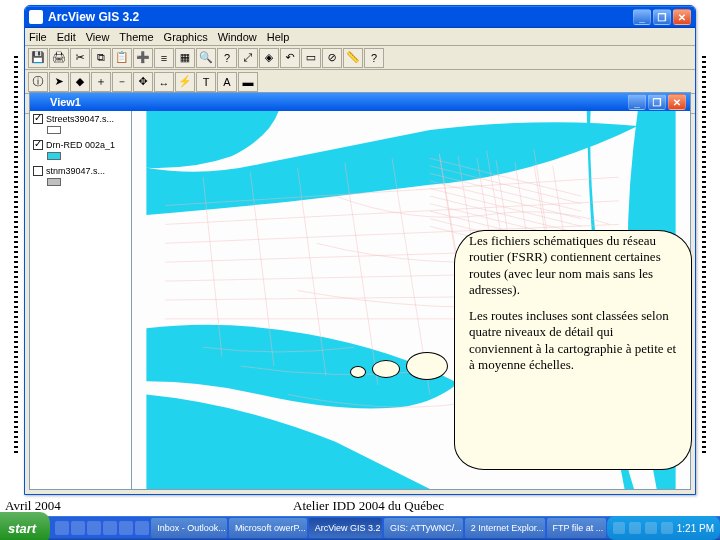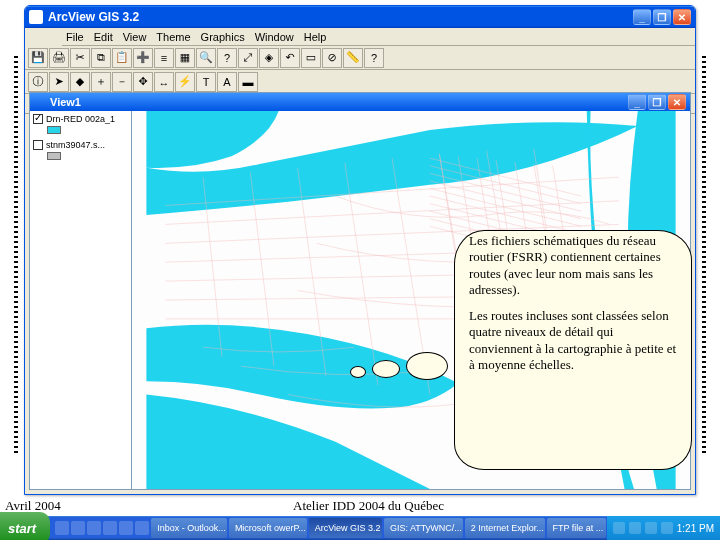--- a/index.html
+++ b/index.html
@@ -7,21 +7,21 @@
   
   .app-window { position: absolute; top: 5px; left: 24px; width: 672px; height: 490px; background: #ece9d8; border: 1px solid #0054e3; border-radius: 6px 6px 0 0; box-shadow: 1px 1px 3px rgba(0,0,0,.3); }
   .titlebar { height: 22px; background: linear-gradient(#3a93ff,#0054e3 6%,#0054e3 90%,#003dba); border-radius: 5px 5px 0 0; display: flex; align-items: center; padding: 0 4px; color: #fff; font-weight: bold; font-size: 12px; }
   .titlebar .app-icon { width: 14px; height: 14px; background: #fff; border-radius: 2px; margin-right: 5px; display:inline-block;}
   .titlebar .title-text { flex: 1; }
   .win-btns { display: flex; gap: 2px; }
   .win-btn { width: 18px; height: 16px; border-radius: 3px; border: 1px solid #fff3; display:flex; align-items:center; justify-content:center; color:#fff; font-weight:bold; font-size:10px;}
   .win-min,.win-max{ background: linear-gradient(#7eb6ff,#2b6fd8);}
   .win-close{ background: linear-gradient(#f7a07a,#e24820);}
   
-  .menubar { height: 18px; background: #ece9d8; display: flex; align-items: center; padding: 0 4px; font-size: 11px; border-bottom:1px solid #aca899;margin-left:37px;}
+  .menubar { height: 18px; background: #ece9d8; display: flex; align-items: center; padding: 0 4px; font-size: 11px; border-bottom:1px solid #aca899;}
   .menubar span { margin-right: 10px; cursor: default; }
   
   .toolbar { height: 24px; background: #ece9d8; display: flex; align-items: center; padding: 1px 3px; gap: 1px; border-bottom:1px solid #aca899;}
   .tool-btn { width: 20px; height: 20px; border: 1px solid #aca899; background: #f0ede0; display:flex; align-items:center; justify-content:center; font-size:11px;}
   
   .statusrow { height: 20px; background: #ece9d8; display:flex; align-items:center; justify-content:flex-end; padding:0 4px; font-size:10px; border-bottom:1px solid #aca899;}
   .statusrow .scale-label{ margin-right:4px;}
   .statusrow .scale-box{ border:1px inset #aca899; width:60px; height:14px; padding:0 2px; background:#fff; margin-right:6px;}
   .statusrow .coord-box{ border:1px inset #aca899; width:110px; height:14px; padding:0 2px; background:#fff;}
   
@@ -51,21 +51,21 @@
   .footer-left { position:absolute; left:5px; top:498px; font-family:"Times New Roman",serif; font-size:13px;}
   .footer-center { position:absolute; left:17px; right:0; top:498px; text-align:center; font-family:"Times New Roman",serif; font-size:13px;}
   
   .dotted { position:absolute; width:4px; top:56px; height:400px; background: repeating-linear-gradient(#000 0 2px, transparent 2px 5px); }
   .dotted.left{ left:14px;} .dotted.right{ right:14px;}
   
   .taskbar { position:absolute; left:0; right:0; bottom:0; height:24px; background: linear-gradient(#3c8cde,#245edb 6%,#245edb 90%,#14449a); display:flex; align-items:center; font-size:10px; color:#fff;}
   .start-btn { height:32px; padding:0 14px 0 8px; background: linear-gradient(#5fb35f,#168c16); border-radius:0 10px 10px 0; font-weight:bold; font-style:italic; display:flex; align-items:center; font-size:13px; margin-right:4px;}
   .task-item { height:20px; margin:0 1px; padding:0 6px; background:linear-gradient(#578cd8,#3c6fc4); border-radius:2px; display:flex; align-items:center; max-width:110px; white-space:nowrap; overflow:hidden; font-size:9px;}
   .task-item.active{ background:linear-gradient(#1e4aa3,#3c6fc4);}
-  .tray { margin-left:auto; height:24px; background:linear-gradient(#1a9ee8,#0d87d6); padding:0 6px; display:flex; align-items:center; gap:4px;}
+  .tray { margin-left:auto; height:24px; background:linear-gradient(#1a9ee8,#0d87d6); padding:0 6px; display:flex; align-items:center; gap:4px;border-radius:8px;}
   .tray-icon{width:12px;height:12px; background:#fff3; border-radius:2px;}
   .ql-icon{width:14px;height:14px; margin:0 1px; background:#fff3; border-radius:2px;}
 </style>
 </head>
 <body>
 
 <div class="dotted left"></div>
 <div class="dotted right"></div>
 
 <div class="app-window">
@@ -130,20 +130,21 @@
       <span class="app-icon"></span>
       <span class="title-text">View1</span>
       <div class="win-btns">
         <div class="win-btn win-min">_</div>
         <div class="win-btn win-max">❐</div>
         <div class="win-btn win-close">✕</div>
       </div>
     </div>
     <div class="inner-body">
       <div class="toc" id="toc">
+          <div class="toc-item"><span class="toc-check checked"></span><span>Streets39047.s...</span><span class="toc-swatch" style="background:#ffffff"></span></div>
           <div class="toc-item"><span class="toc-check checked"></span><span>Drn-RED 002a_1</span><span class="toc-swatch" style="background:#29d3e8"></span></div>
           <div class="toc-item"><span class="toc-check"></span><span>stnm39047.s...</span><span class="toc-swatch" style="background:#bfbfbf"></span></div>
         </div>
       <div class="map">
         <svg viewBox="0 0 560 400">
 
           <path d="M0,0 L140,0 Q130,28 90,48 Q50,62 0,60 Z" fill="#22d3ee"></path>
           <path d="M0,60 Q60,70 120,56 Q200,40 300,20 Q420,6 520,16 Q480,36 430,52 Q360,74 300,78 Q220,88 150,96 Q70,104 0,110 Z" fill="#22d3ee"></path>
           <path d="M0,230 Q80,220 170,236 Q260,252 330,288 Q300,312 260,314 Q200,318 120,300 Q60,286 0,286 Z" fill="#22d3ee"></path>
           <path d="M0,300 Q100,310 200,350 Q260,380 300,400 L0,400 Z" fill="#22d3ee"></path>

